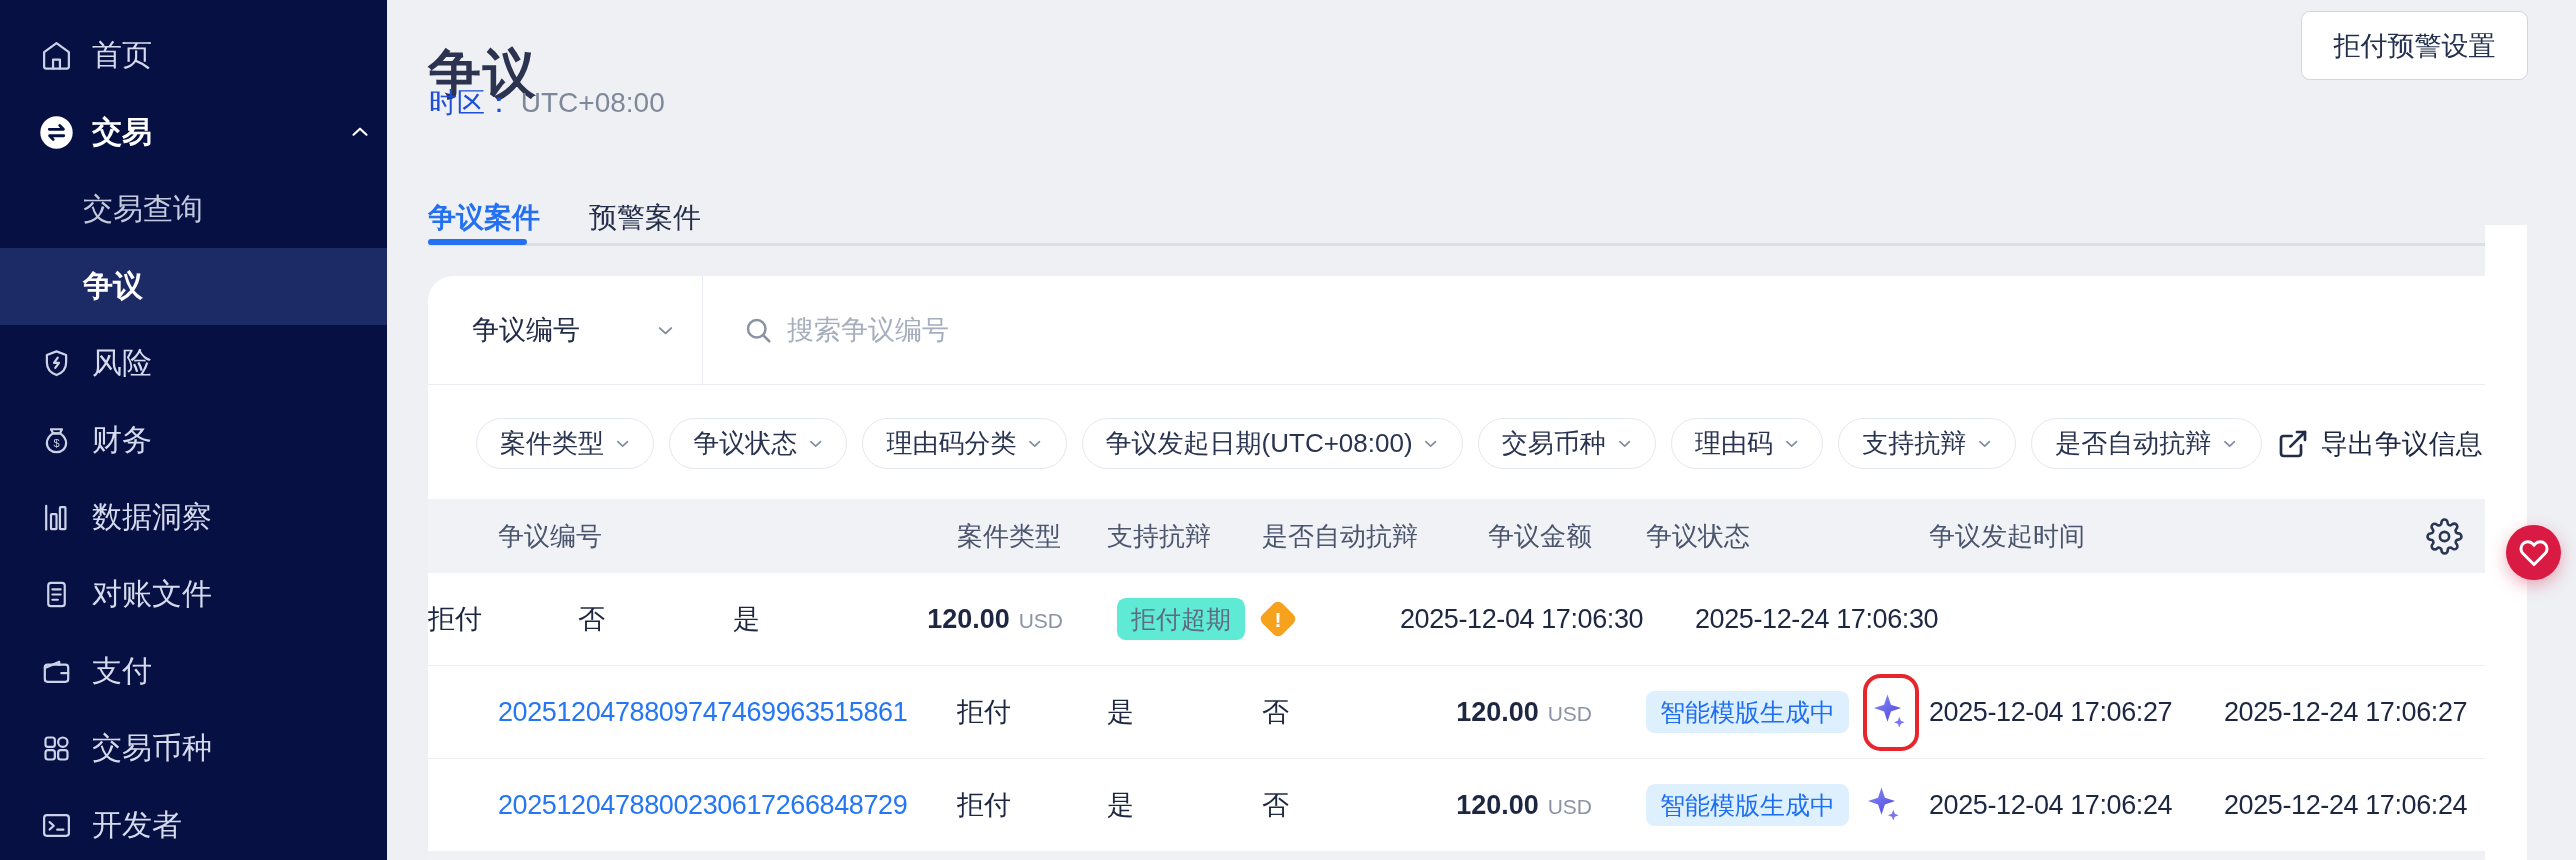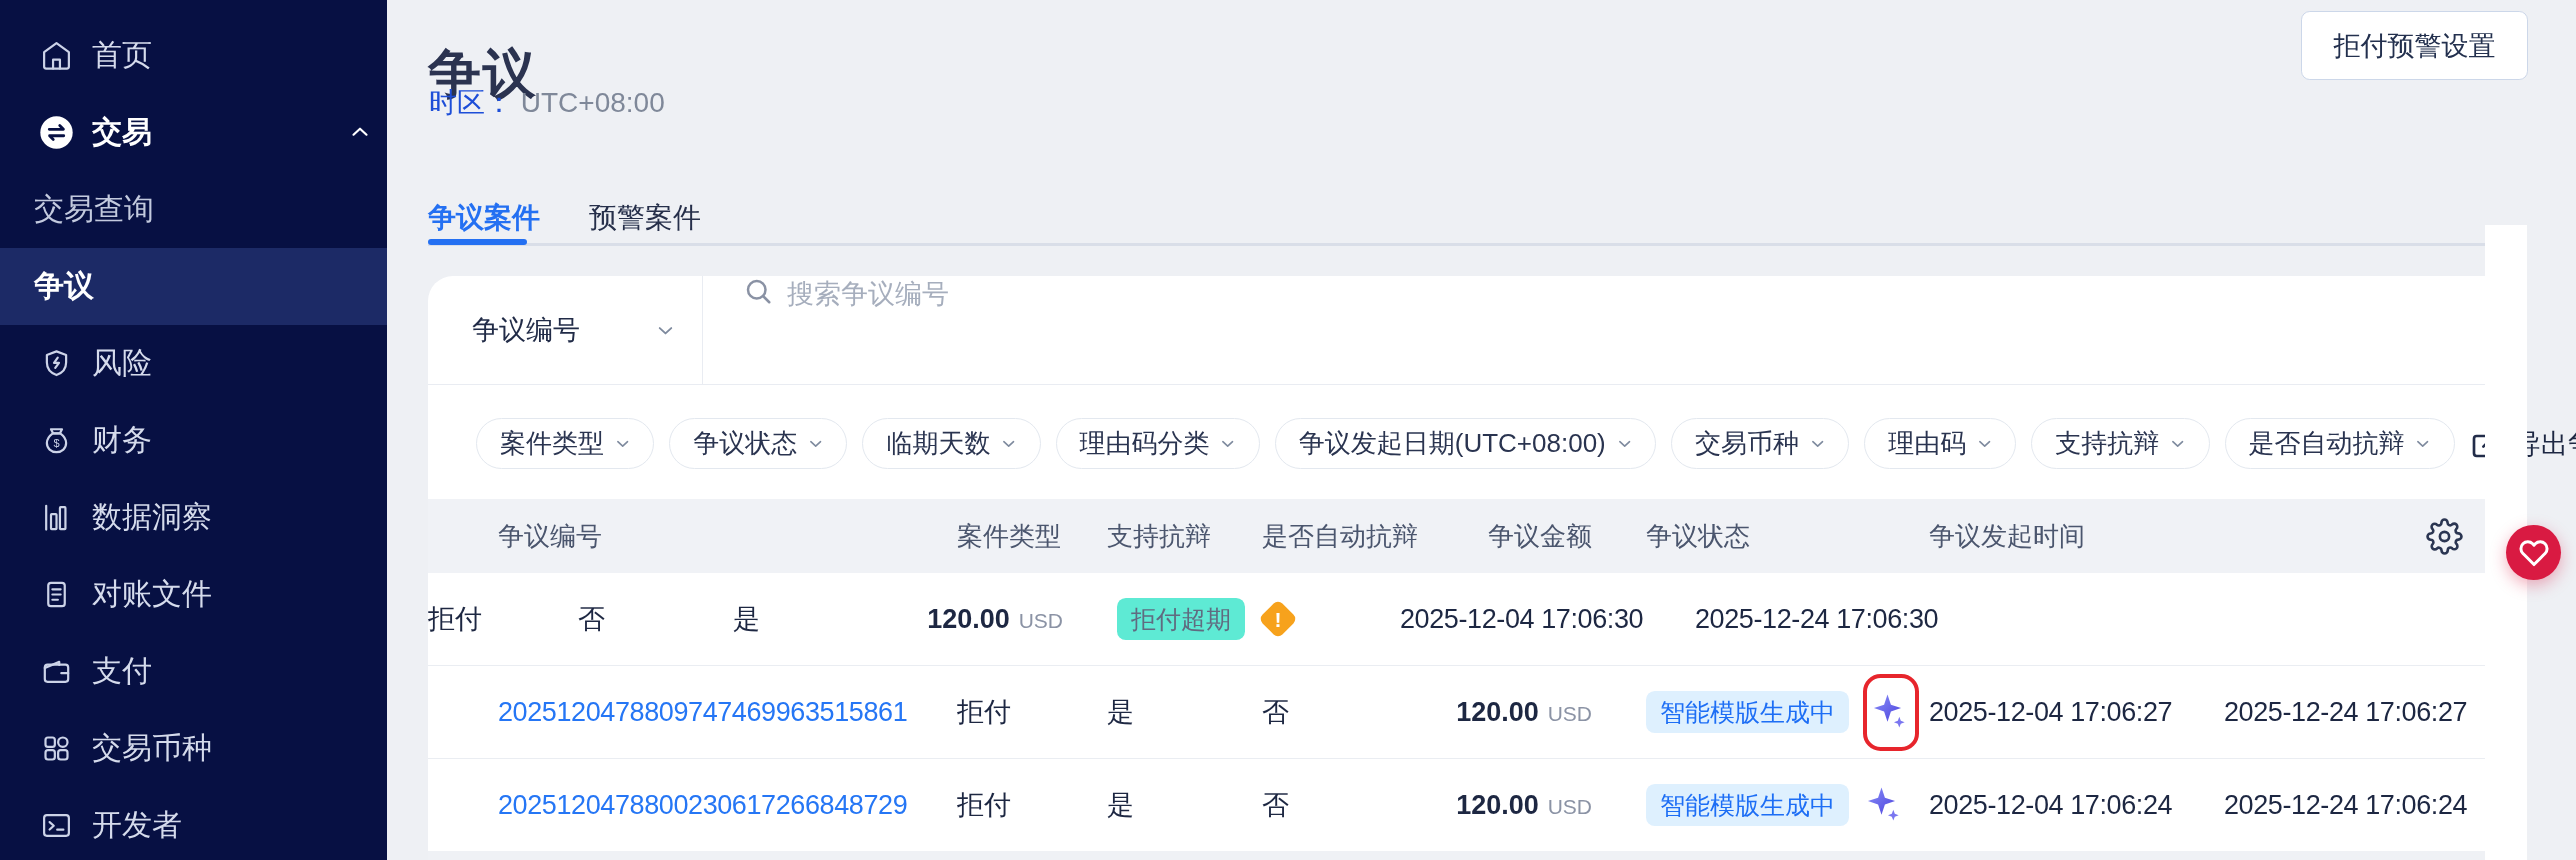--- a/index.html
+++ b/index.html
@@ -7,21 +7,21 @@
        font-family:"Liberation Sans","DejaVu Sans",sans-serif;color:#1d2742;}
   #app{position:relative;width:2576px;height:860px;}
 
   
   .sidebar{position:absolute;left:0;top:0;width:387px;height:860px;background:#071043;padding-top:16.7px;box-sizing:border-box;}
   .s-item{height:77px;display:flex;align-items:center;padding-left:37px;color:#d5dbec;font-size:30px;cursor:pointer;}
   .s-item .s-icon{width:39px;height:39px;margin-right:16px;display:flex;align-items:center;justify-content:center;flex:none;}
   .s-item.s-main-active{color:#ffffff;font-weight:bold;}
   .s-item .s-spacer{flex:1;}
   .s-item .s-chevron{margin-right:14px;display:flex;align-items:center;}
-  .s-sub{height:77px;display:flex;align-items:center;padding-left:34px;color:#c3cade;font-size:30px;cursor:pointer;}
+  .s-sub{height:77px;display:flex;align-items:center;padding-left:83px;color:#c3cade;font-size:30px;cursor:pointer;}
   .s-sub.selected{background:#1c2a66;color:#ffffff;font-weight:bold;}
   .s-icon svg{stroke:#ccd3e8;fill:none;stroke-width:1.6;stroke-linecap:round;stroke-linejoin:round;}
 
   
   .page-title{position:absolute;left:428px;top:3.5px;font-size:53px;font-weight:bold;color:#2b3350;letter-spacing:1.8px;}
   .tz-line{position:absolute;left:429px;top:84px;font-size:28px;}
   .tz-label{color:#1d4ed8;}
   .tz-value{color:#7f8899;}
   .warn-settings-btn{position:absolute;left:2301px;top:11.4px;width:227px;height:69px;background:#fff;
       border:1.8px solid #ccd7e9;border-radius:8.8px;display:flex;align-items:center;justify-content:center;
@@ -38,21 +38,21 @@
   .card{position:absolute;left:428px;top:276px;width:2099px;height:584px;background:#ffffff;
         border-radius:25px 25px 0 0;}
 
   
   .search-row{position:absolute;left:0;top:0;width:2099px;height:109px;border-bottom:1.8px solid #e9ecf2;
       display:flex;align-items:center;box-sizing:border-box;}
   .search-selector{width:275px;height:100%;display:flex;align-items:center;padding-left:44px;box-sizing:border-box;
       border-right:1.8px solid #e9ecf2;cursor:pointer;}
   .search-selector .sel-text{font-size:27px;color:#212b47;}
   .search-selector .sel-chevron{margin-left:auto;margin-right:25px;display:flex;}
-  .search-input{flex:1;height:100%;display:flex;padding-left:40px;cursor:text;}
+  .search-input{flex:1;height:100%;display:flex;align-items:center;padding-left:40px;cursor:text;}
   .search-input .ph{font-size:27px;color:#a6aebd;margin-left:14px;}
 
   
   .filter-row{position:absolute;left:0;top:111px;width:2099px;height:113px;display:flex;align-items:center;box-sizing:border-box;padding-left:48px;}
   .chip{display:flex;align-items:center;height:51px;border:1.8px solid #e3e8ef;border-radius:26px;
       padding:0 21px 0 23px;margin-right:15px;font-size:26px;color:#2a3450;background:#fff;cursor:pointer;box-sizing:border-box;white-space:nowrap;}
   .chip .chev{margin-left:8.8px;display:flex;}
   .export-link{margin-left:auto;margin-right:65px;display:flex;align-items:center;gap:12.3px;cursor:pointer;
       font-size:27px;color:#1d2742;font-weight:500;white-space:nowrap;}
 
@@ -256,28 +256,20 @@
         </div>
       <div class="chip">
           <span>争议状态</span>
           <span class="chev">
             <svg width="19.4" height="19.4" viewBox="0 0 24 24">
               <path d="M6 9.5l6 5.5 6-5.5" stroke="#7e8a9e" stroke-width="2" fill="none" stroke-linecap="round" stroke-linejoin="round"></path>
             </svg>
           </span>
         </div>
       <div class="chip">
-          <span>临期天数</span>
-          <span class="chev">
-            <svg width="19.4" height="19.4" viewBox="0 0 24 24">
-              <path d="M6 9.5l6 5.5 6-5.5" stroke="#7e8a9e" stroke-width="2" fill="none" stroke-linecap="round" stroke-linejoin="round"></path>
-            </svg>
-          </span>
-        </div>
-      <div class="chip">
           <span>理由码分类</span>
           <span class="chev">
             <svg width="19.4" height="19.4" viewBox="0 0 24 24">
               <path d="M6 9.5l6 5.5 6-5.5" stroke="#7e8a9e" stroke-width="2" fill="none" stroke-linecap="round" stroke-linejoin="round"></path>
             </svg>
           </span>
         </div>
       <div class="chip">
           <span>争议发起日期(UTC+08:00)</span>
           <span class="chev">

